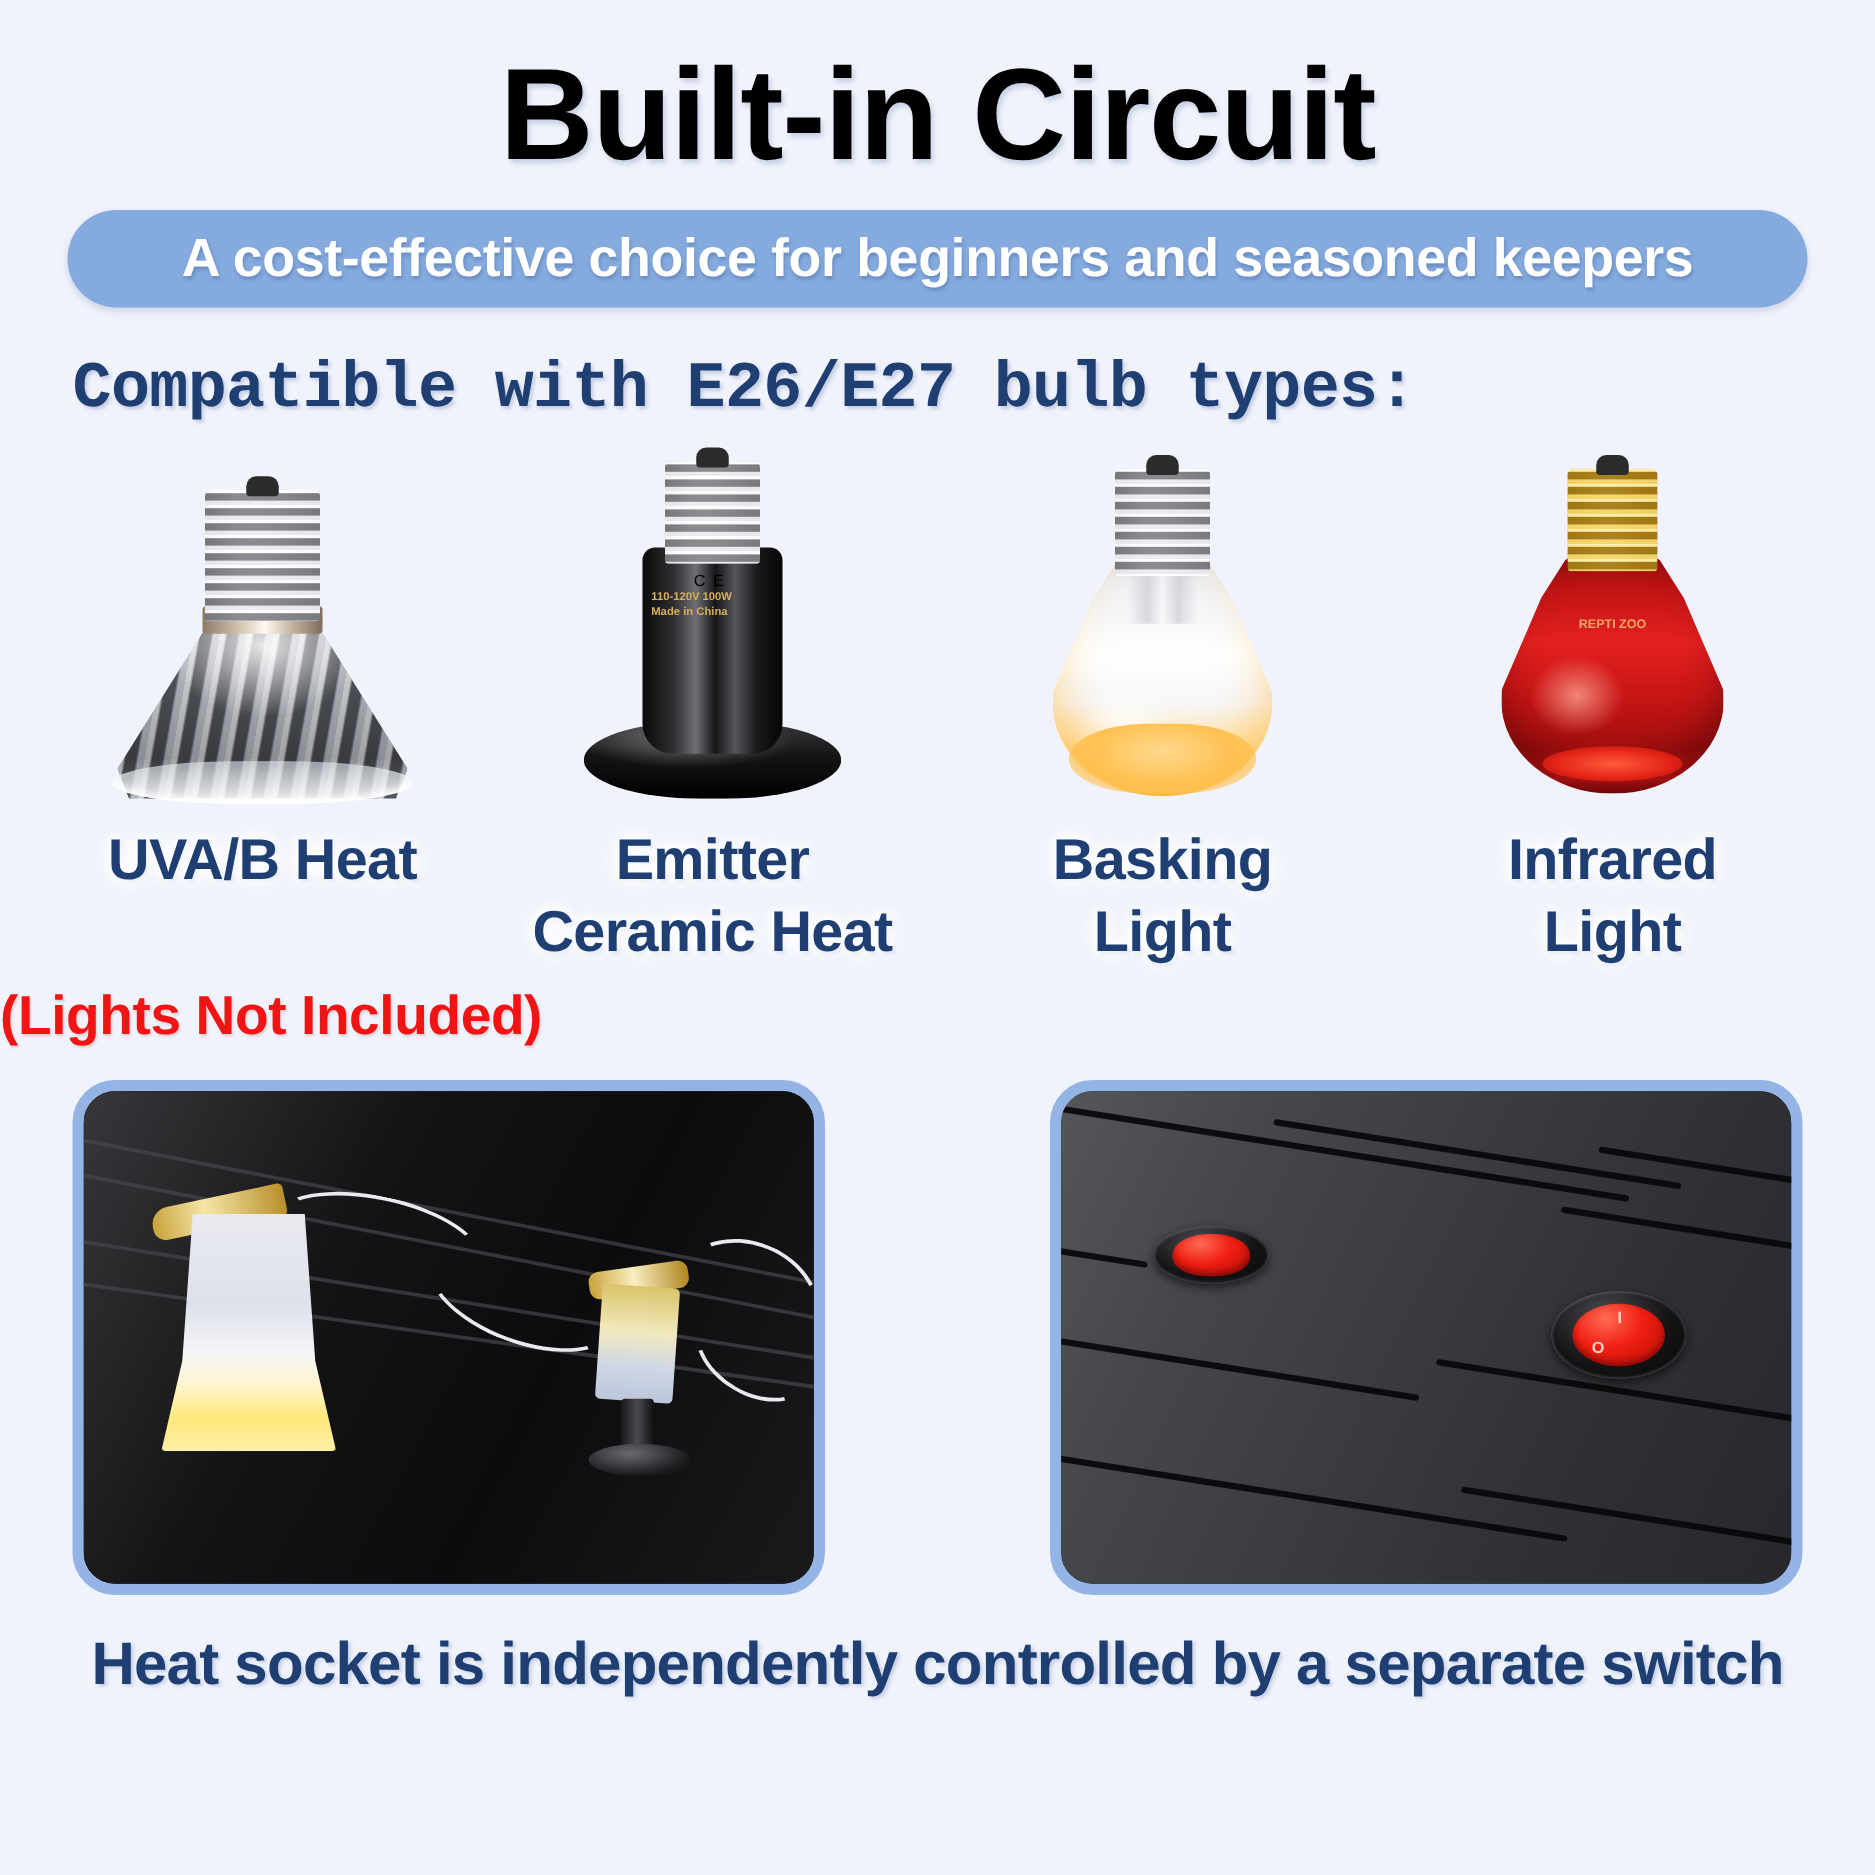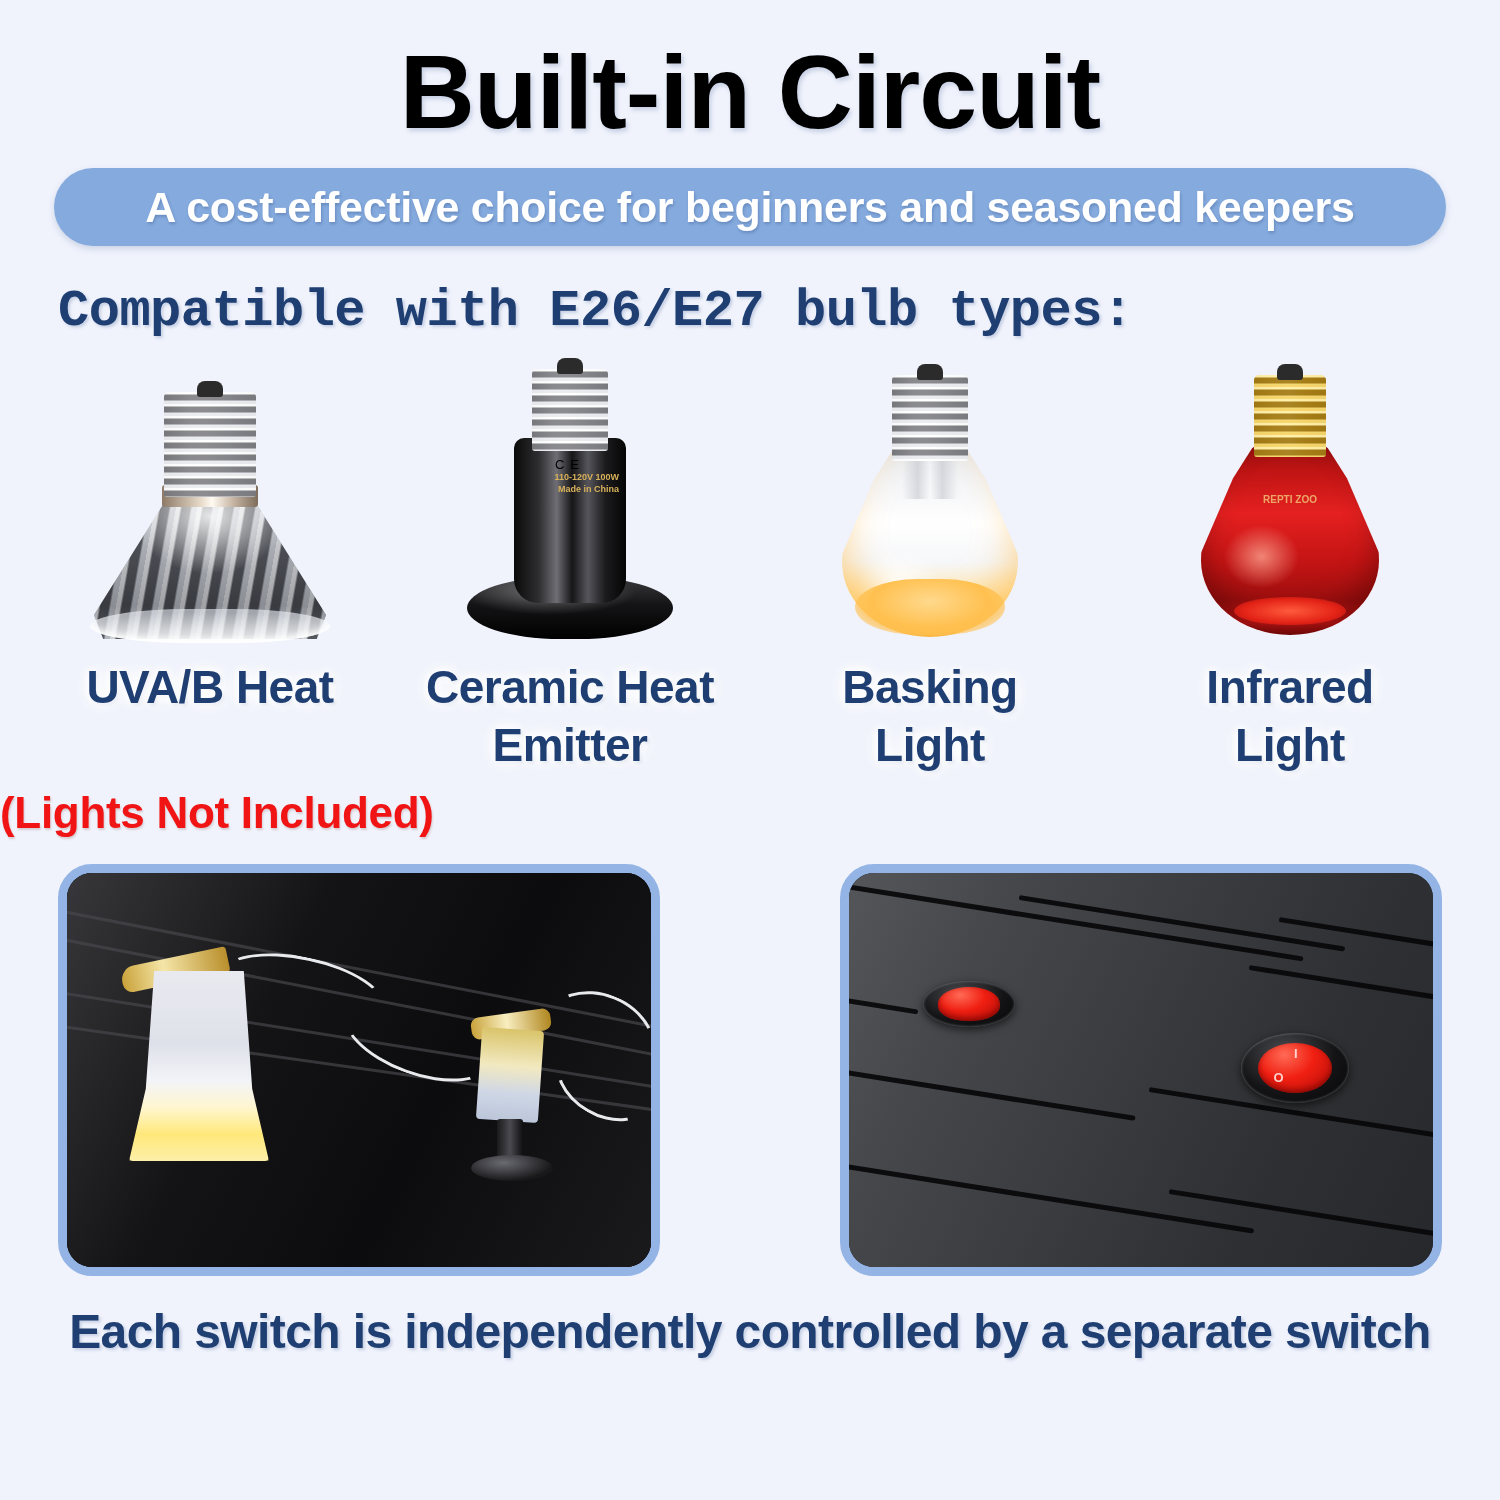--- a/index.html
+++ b/index.html
@@ -171,21 +171,21 @@
     bottom: 8px; width: 206px; height: 62px;
     background:
       radial-gradient(ellipse 70% 60% at 40% 25%, rgba(255,255,255,.35) 0%, rgba(255,255,255,0) 60%),
       linear-gradient(to bottom, #3a3a3e 0%, #141416 45%, #000 100%);
     border-radius: 50% / 55%;
     z-index: 1;
   }
   .b2-print {
     position: absolute; left: 50%; transform: translateX(-50%);
     bottom: 152px; width: 98px; z-index: 4;
-    text-align: right; color: #d7b05a;
+    text-align: left; color: #d7b05a;
     font-size: 9px; font-weight: bold; line-height: 1.35;
     white-space: nowrap;
   }
   .b2-marks {
     position: absolute; left: 50%; transform: translateX(-50%);
     bottom: 175px; z-index: 4;
     color: #000000; font-size: 13px; letter-spacing: 6px;
   }
 
   
@@ -421,22 +421,22 @@
       <div class="b2-marks">CE</div>
       <div class="b2-print">
         <div>110-120V 100W</div>
         <div>Made in China</div>
       </div>
       <div class="base b2-base silver">
           <div class="tip"></div>
         </div>
     </div>
     <div class="bulb-label">
+      <div>Emitter</div>
       <div>Ceramic Heat</div>
-      <div>Emitter</div>
     </div>
   </div>
 
   <div class="bulb-col">
     <div class="bulb-art">
       <div class="b3-glass"></div>
       <div class="b3-filament"></div>
       <div class="b3-glow"></div>
       <div class="base b3-base silver">
           <div class="tip"></div>
@@ -510,13 +510,13 @@
       <div class="rocker" style="left:392px; top:160px; width:108px; height:70px;">
         <div class="cap"></div>
         <span class="mark-i" style="left:49%; top:20%;">I</span>
         <span class="mark-o" style="left:30%; top:54%;">O</span>
       </div>
     </div>
   </div>
 
 </div>
 
-<div class="footer-caption">Each switch is independently controlled by a separate switch</div>
+<div class="footer-caption">Heat socket is independently controlled by a separate switch</div>
 
 </body></html>

